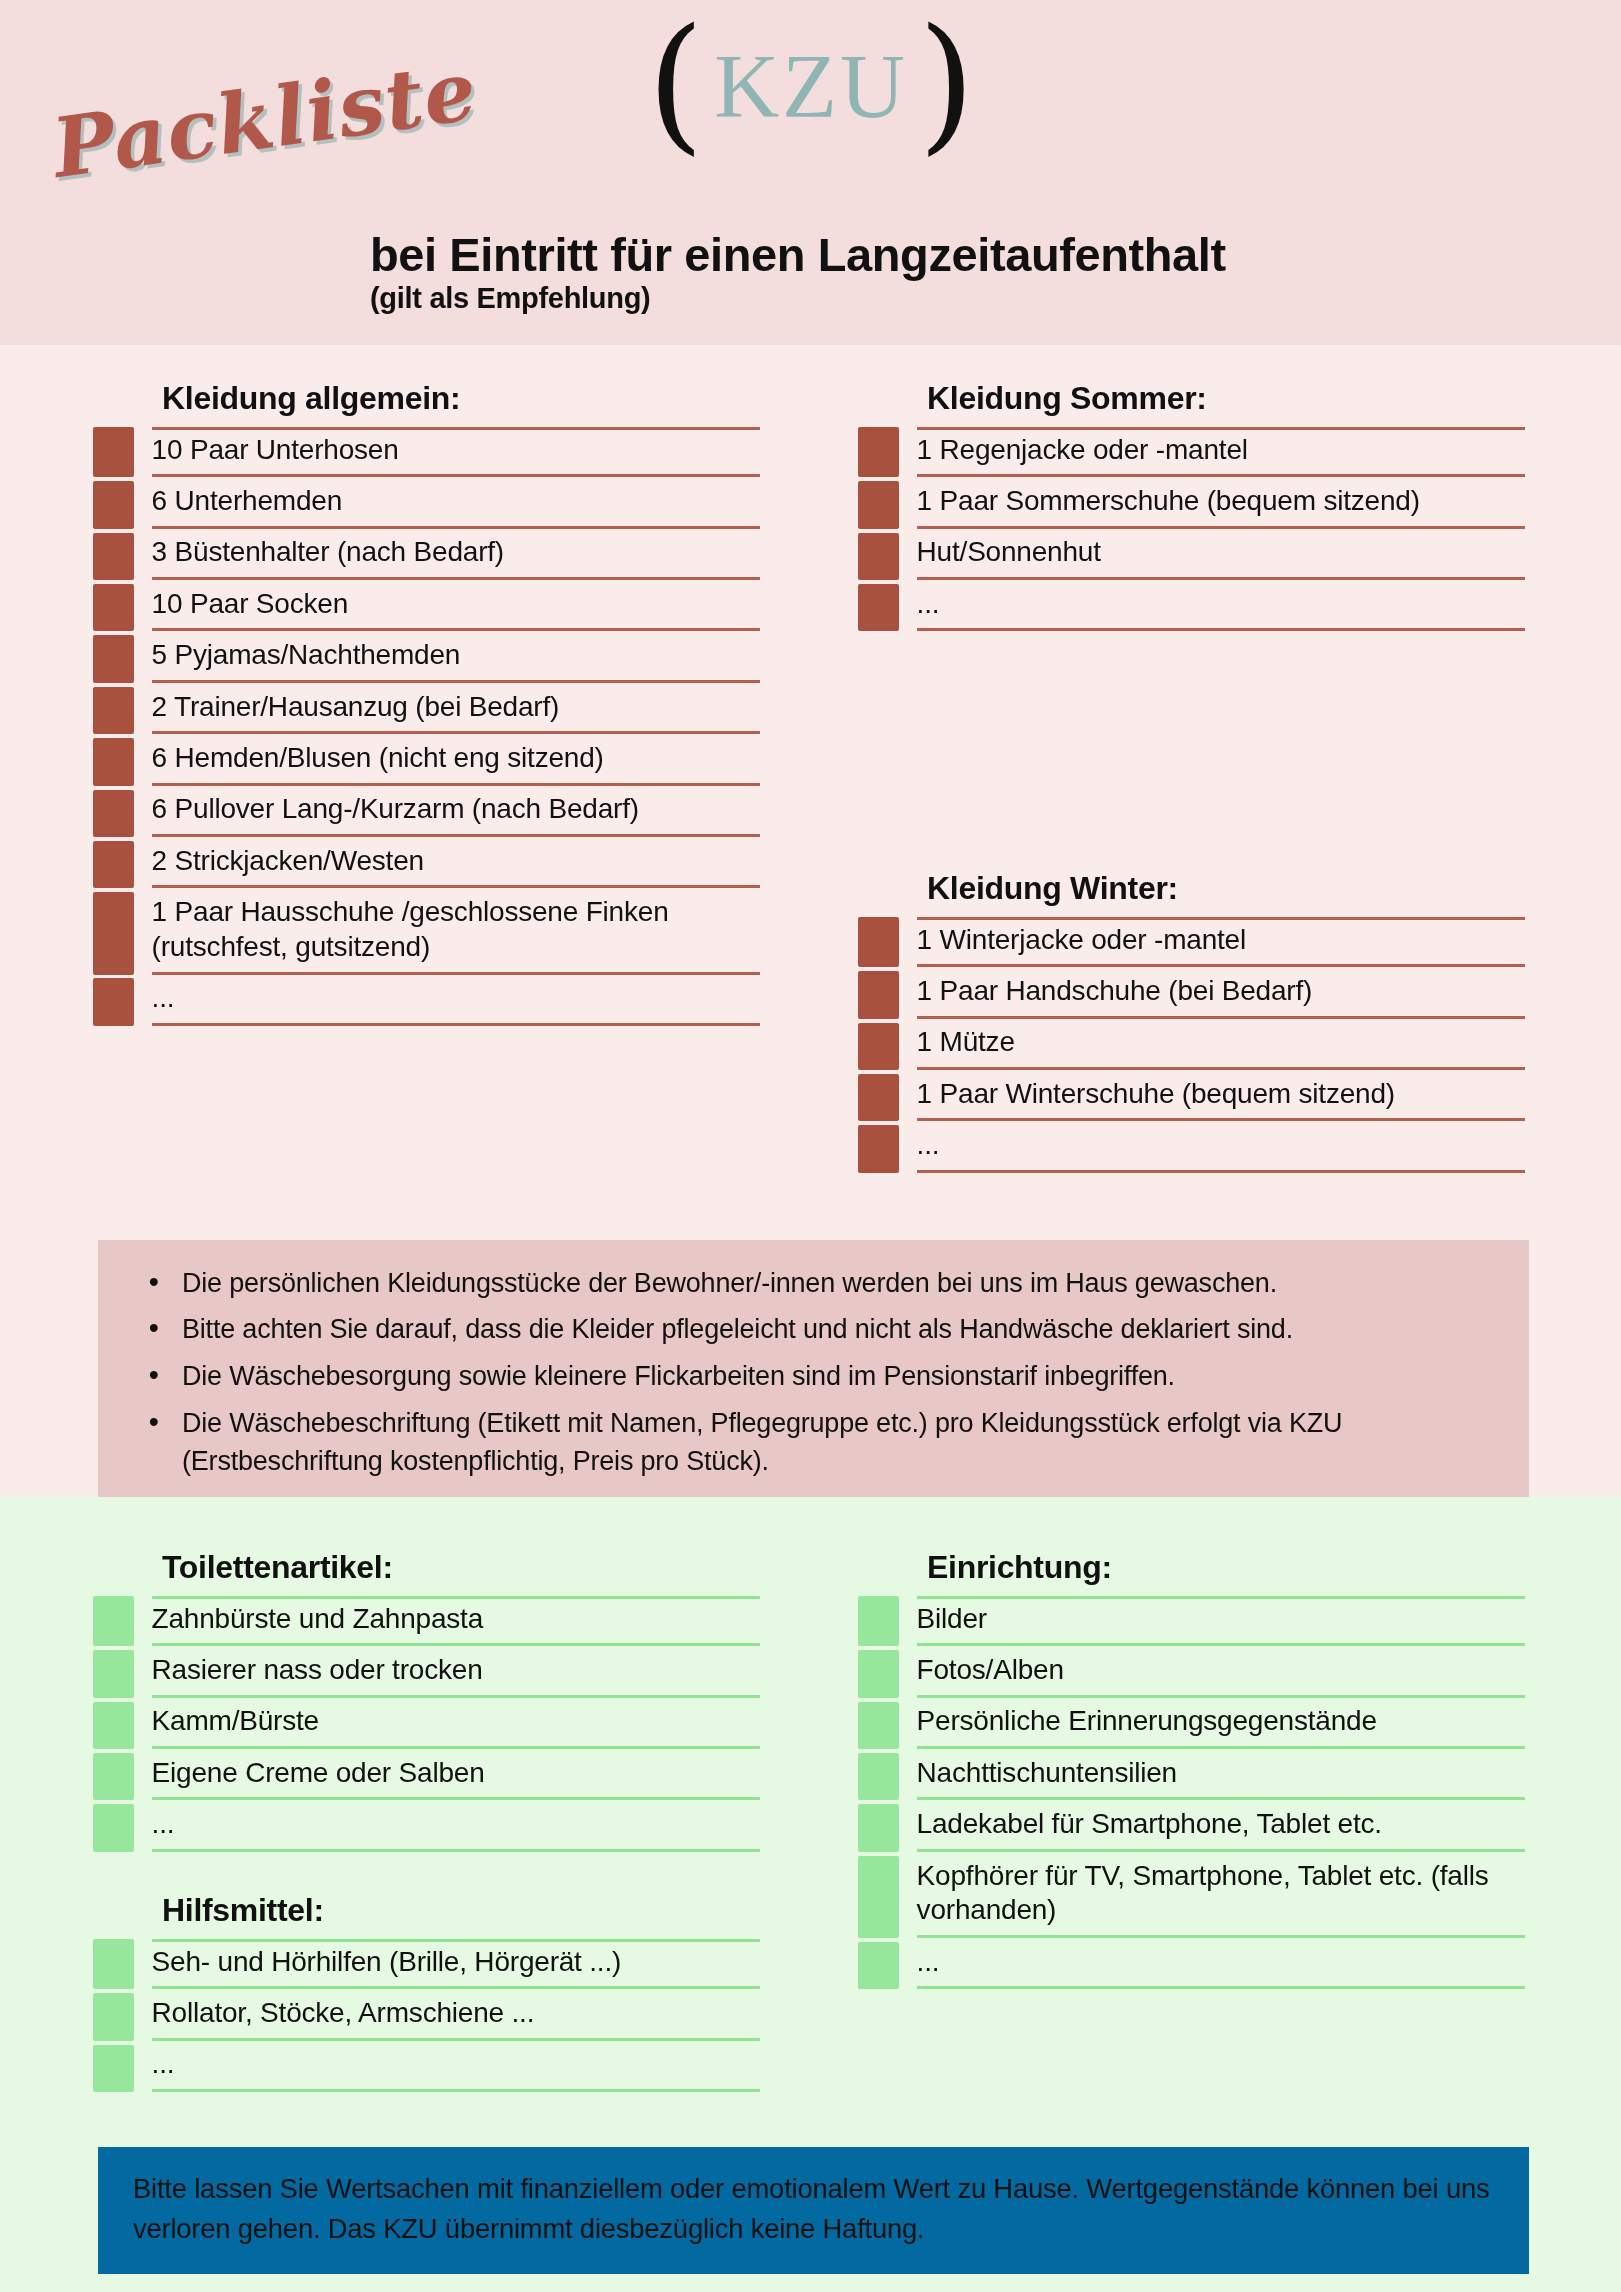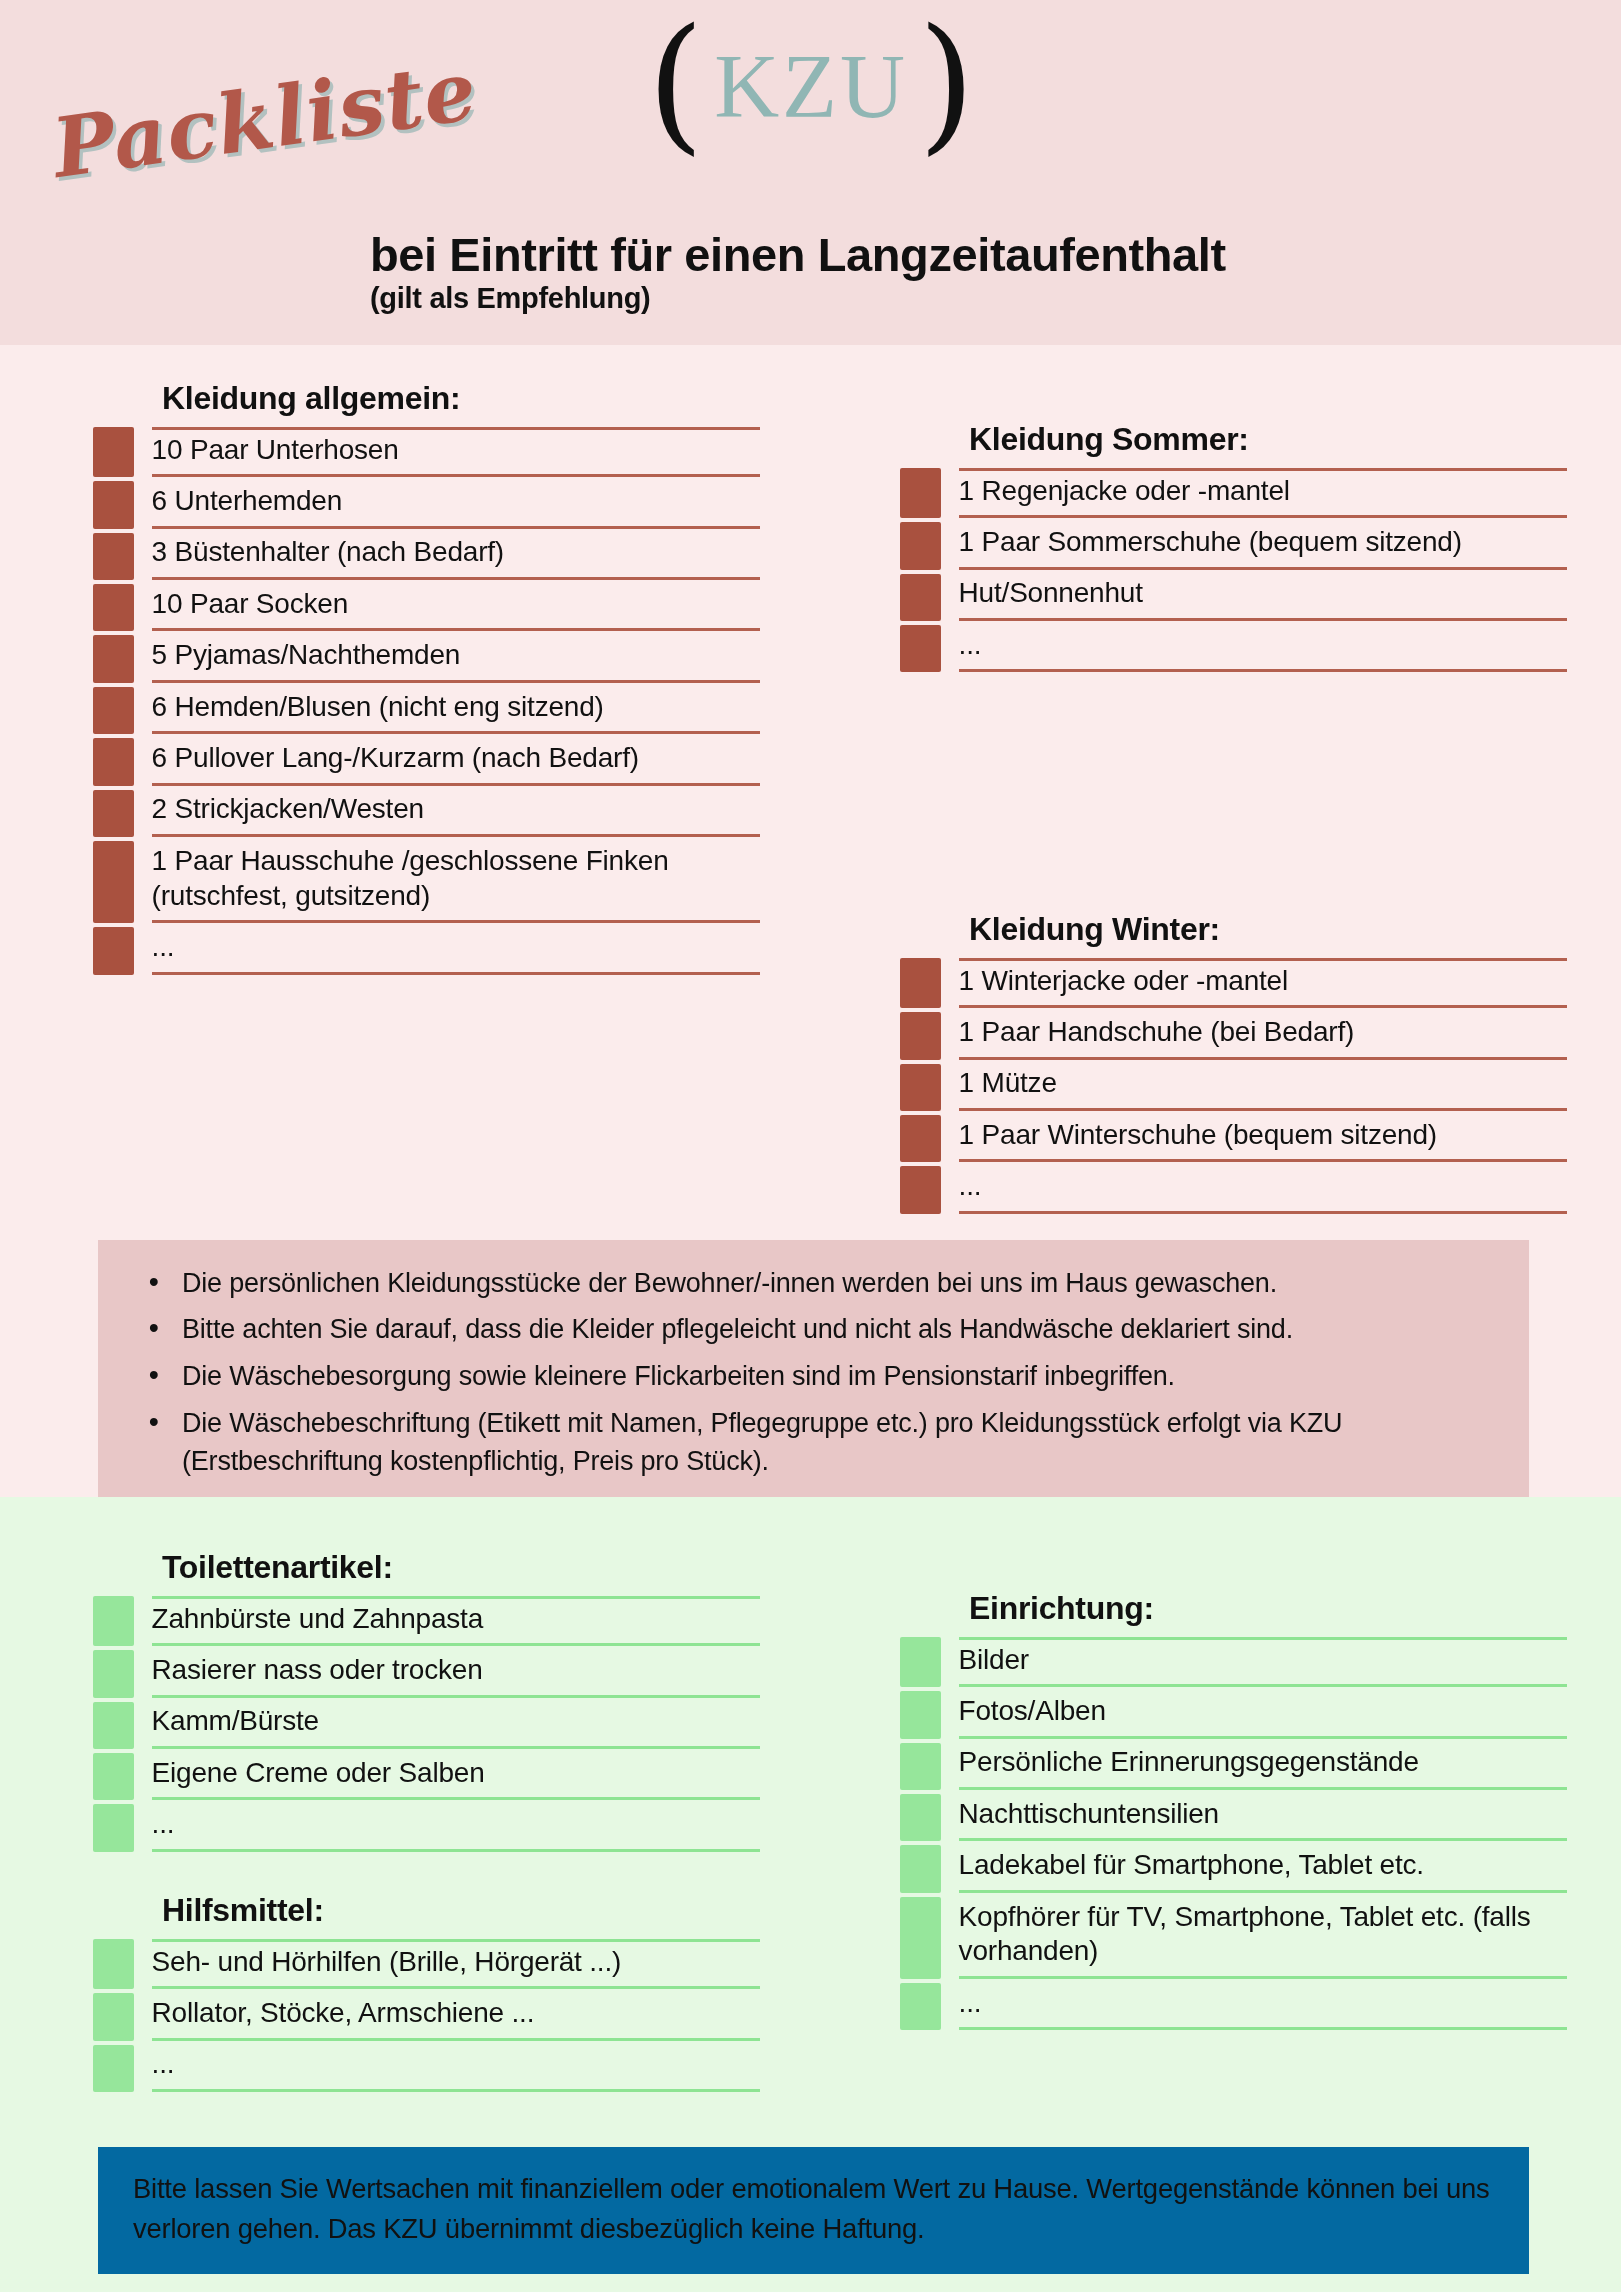--- a/index.html
+++ b/index.html
@@ -84,21 +84,21 @@
     letter-spacing: -0.3px;
     white-space: nowrap;
   }
 
   
   .col {
     position: absolute;
     width: 667px;
   }
   .col.left  { left: 93px; }
-  .col.right { left: 900px; margin-top: 41px; }
+  .col.right { left: 858px; }
 
   .cat-title {
     font-size: 32px;
     font-weight: 700;
     color: #111;
     letter-spacing: -0.3px;
     padding-left: 69px;
     margin-bottom: 9.8px;
     white-space: nowrap;
   }
@@ -234,20 +234,26 @@
         <div class="row">
           <div class="cbox"></div>
           <div class="cell">
             <span class="txt">10 Paar Socken</span>
           </div>
         </div>
         <div class="row">
           <div class="cbox"></div>
           <div class="cell">
             <span class="txt">5 Pyjamas/Nachthemden</span>
+          </div>
+        </div>
+        <div class="row">
+          <div class="cbox"></div>
+          <div class="cell">
+            <span class="txt">2 Trainer/Hausanzug (bei Bedarf)</span>
           </div>
         </div>
         <div class="row">
           <div class="cbox"></div>
           <div class="cell">
             <span class="txt">6 Hemden/Blusen (nicht eng sitzend)</span>
           </div>
         </div>
         <div class="row">
           <div class="cbox"></div>

